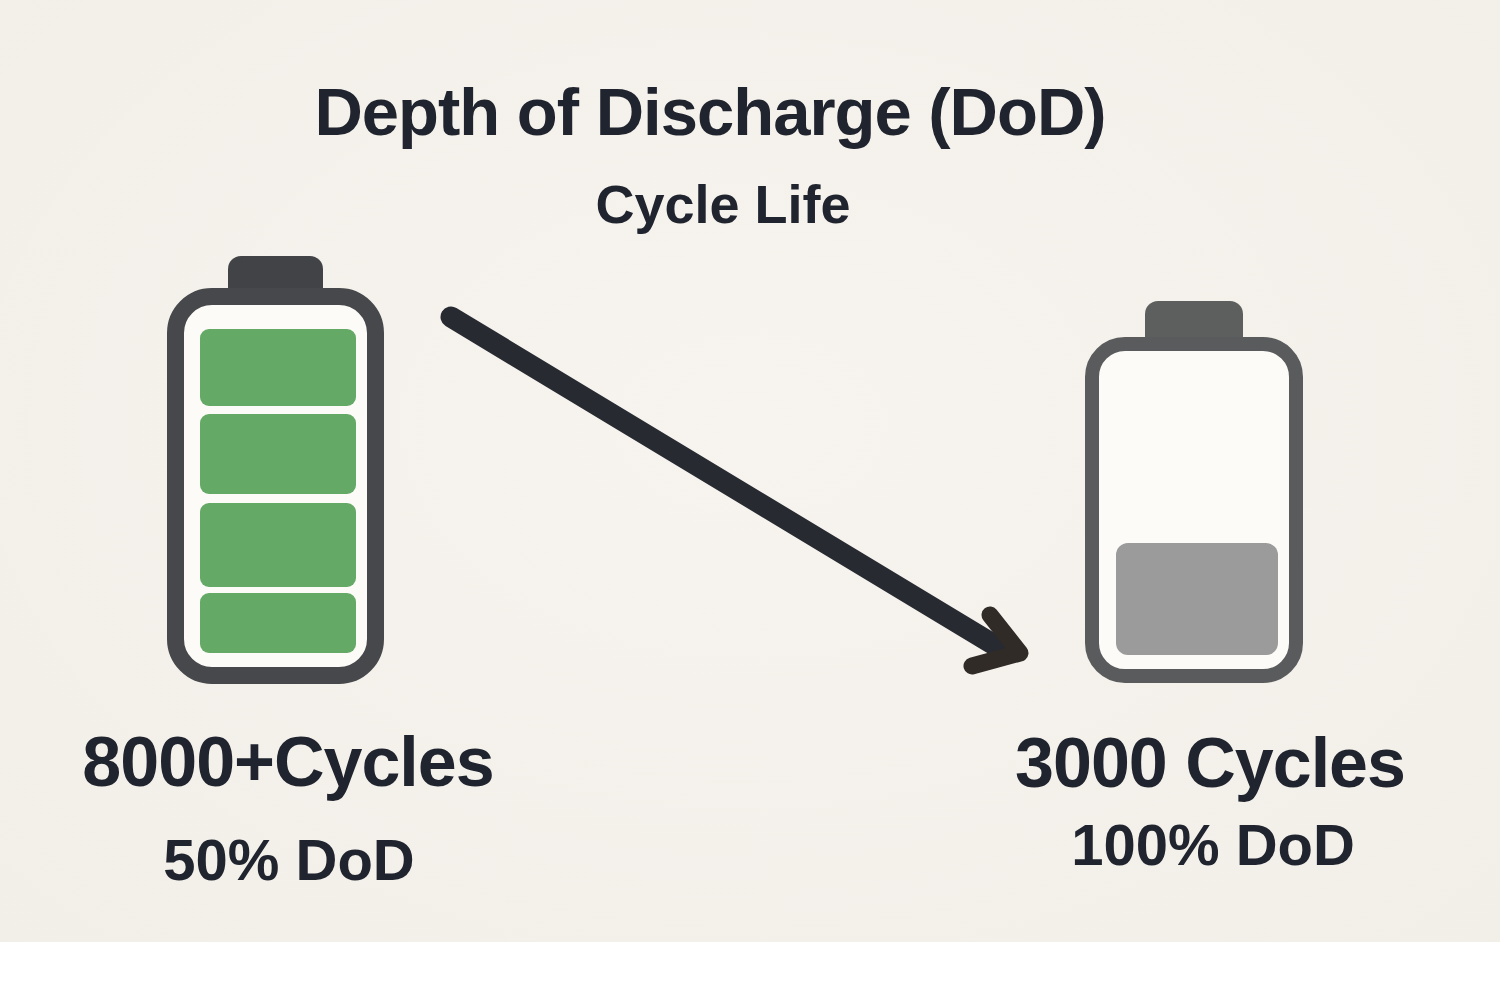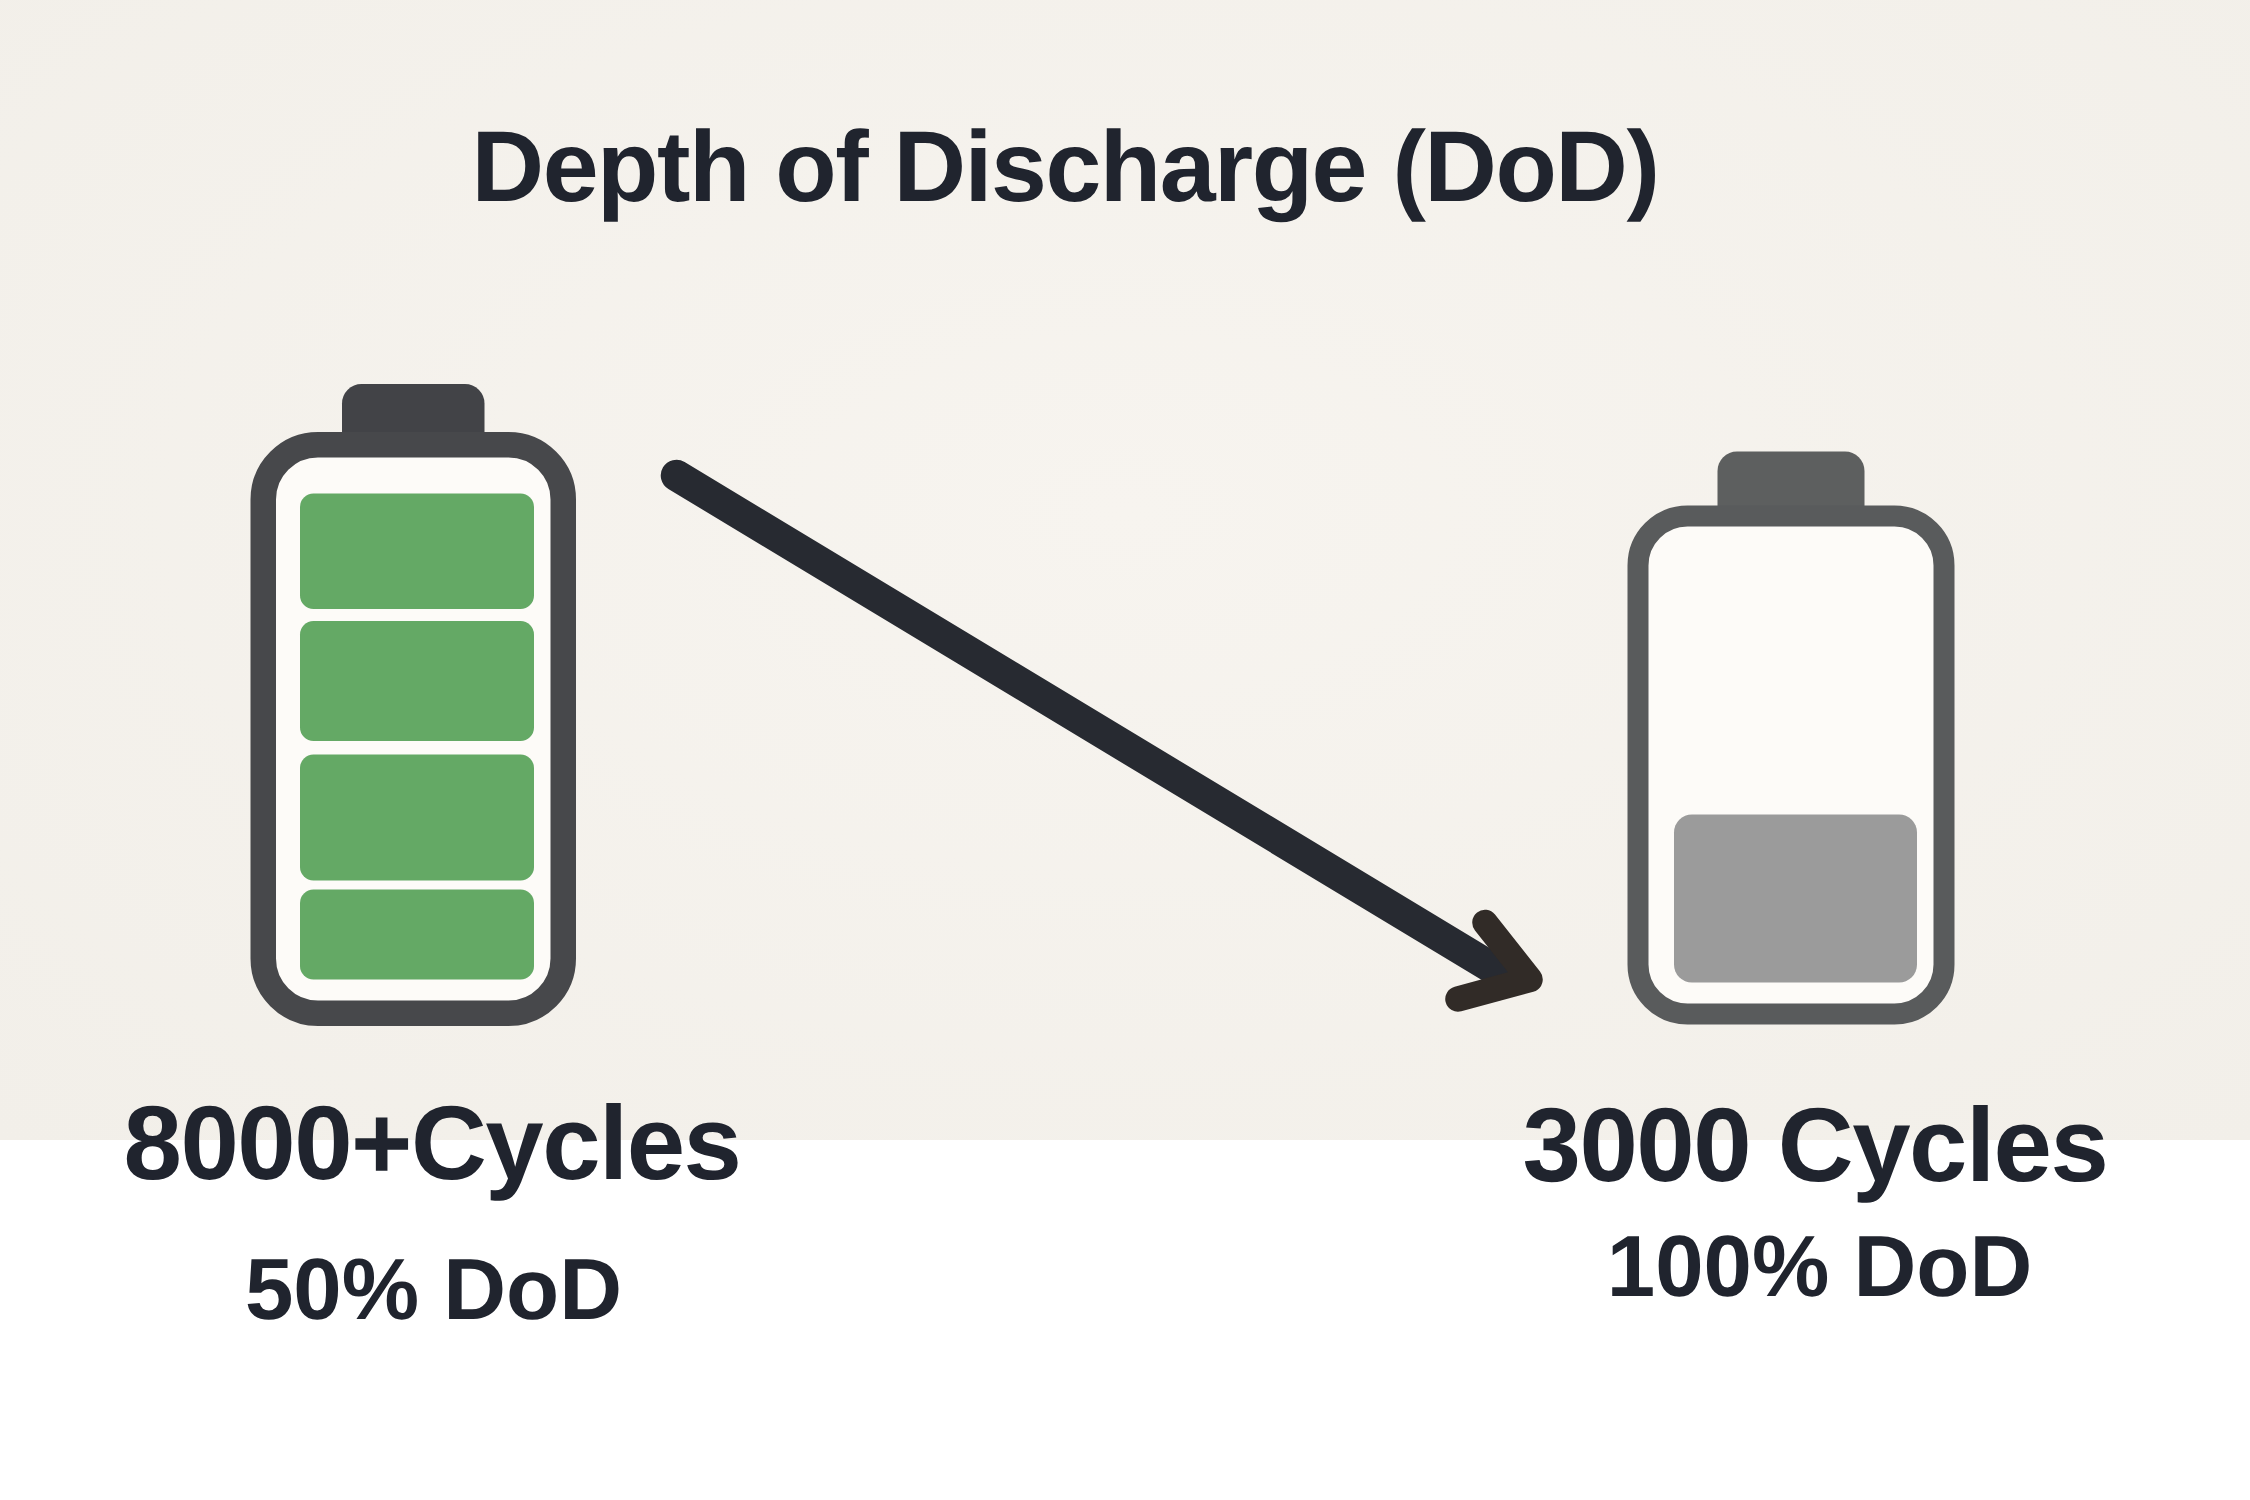--- a/index.html
+++ b/index.html
@@ -3,21 +3,21 @@
 <meta charset="utf-8">
 <style>
   html, body {
     margin: 0; padding: 0;
     width: 1500px; height: 1000px;
     overflow: hidden;
     font-family: "Liberation Sans", sans-serif;
   }
   .canvas {
     position: relative;
-    width: 1500px; height: 760px;
+    width: 1500px; height: 942px;
     background: radial-gradient(ellipse at 50% 45%, var(--background) 0%, var(--background_edge) 100%);
   }
   .title {
     position: absolute;
     top: 78px; left: 710px;
     transform: translateX(-50%);
     font-size: 67px; font-weight: 700;
     letter-spacing: -1px;
     line-height: 1;
     color: var(--text);
@@ -101,20 +101,21 @@
   .label-left-sub   { left: 289px;  top: 831px; text-align: center; }
   .label-right-main { left: 1210px; top: 728px; }
   .label-right-sub  { left: 1213px; top: 816px; }
 </style>
 </head>
 <body>
 
 <div class="canvas">
 
   <h1 class="title">Depth of Discharge (DoD)</h1>
+  <h2 class="subtitle">Cycle Life</h2>
 
   <div>
     <div class="battery-cap cap-left"></div>
     <div class="battery-body body-left"></div>
     <div class="charge-bar green-bar bar-1"></div>
     <div class="charge-bar green-bar bar-2"></div>
     <div class="charge-bar green-bar bar-3"></div>
     <div class="charge-bar green-bar bar-4"></div>
   </div>
 

